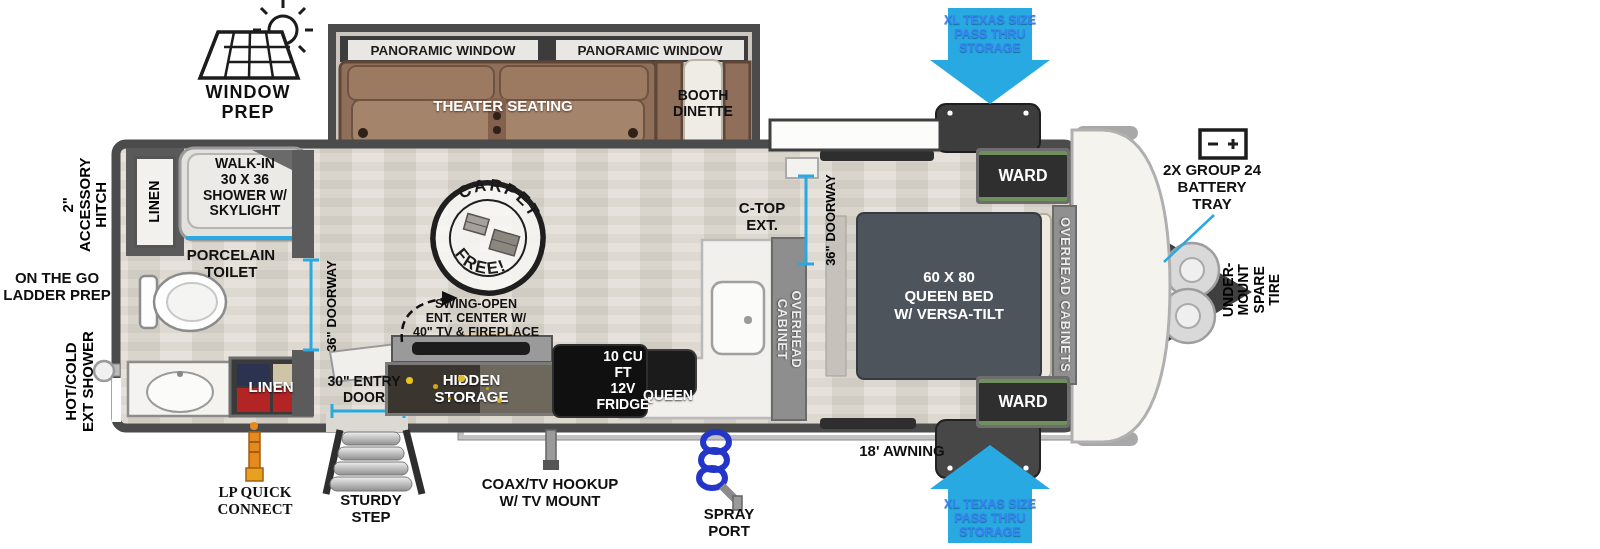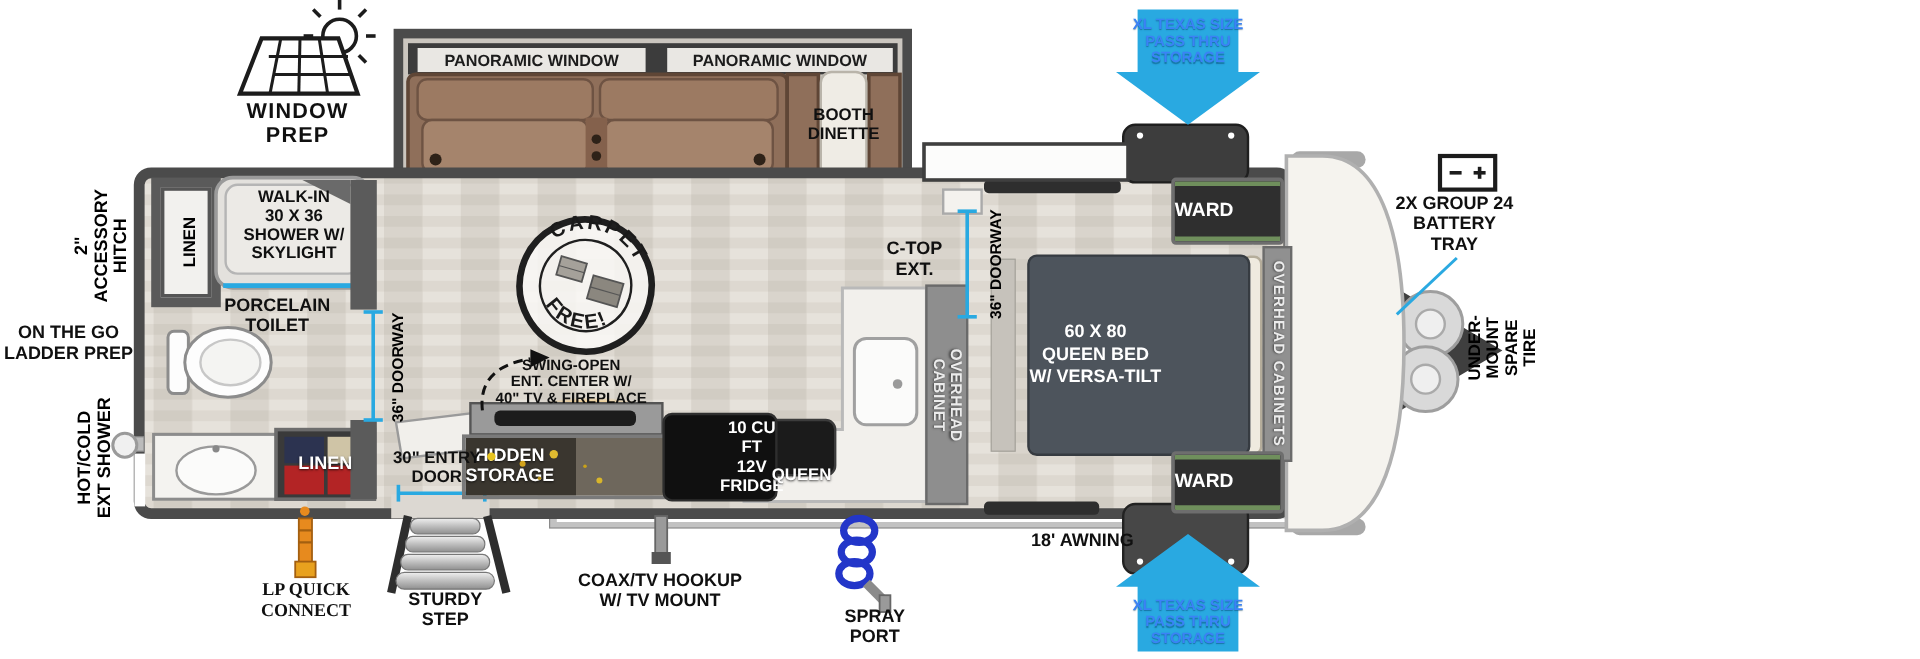--- a/index.html
+++ b/index.html
@@ -7,21 +7,21 @@
          font-family:"Liberation Sans",sans-serif;}
   .abs{position:absolute;}
   .lbl{position:absolute;font-weight:700;color:#101010;text-align:center;
        white-space:pre-line;line-height:1.13;letter-spacing:0;}
   .white{color:#fff;text-shadow:0 1px 2px rgba(0,0,0,.75);}
   .onblue{color:#3b82f6;text-shadow:0 1px 1px rgba(0,60,100,.5);}
   .rotbox{position:absolute;display:flex;align-items:center;justify-content:center;overflow:visible;}
   .ccw{transform:rotate(-90deg);white-space:pre;text-align:center;line-height:1.1;font-weight:700;}
   .cw{transform:rotate(90deg);white-space:pre;text-align:center;line-height:1.1;font-weight:700;}
   .graytxt{color:#ececec;text-shadow:0 1px 2px #3a3a3a;}
-  .box{position:absolute;box-sizing:border-box;display:flex;align-items:center;justify-content:flex-start;}
+  .box{position:absolute;box-sizing:border-box;display:flex;align-items:center;justify-content:center;}
   .dots{position:absolute;width:7px;height:7px;border-radius:50%;background:#e8c41e;
         box-shadow:26px 6px 0 -1px #d4a41c, 52px -2px 0 0 #e0bb30, 78px 8px 0 -2px #c9a118, 40px 18px 0 -2px #b5901a, 90px 20px 0 -1px #d8b52a;}
 </style>
 </head>
 <body>
 
 <div id="stage">
 
   <svg class="abs" style="left:0;top:0;" width="1600" height="549" viewBox="0 0 1600 549">
     <defs>
@@ -255,20 +255,21 @@
   <div class="lbl" style="left:178px;top:82px;width:140px;font-size:18px;letter-spacing:1px;">WINDOW PREP</div>
   <div class="lbl onblue" style="left:933px;top:13px;width:114px;font-size:12.5px;">XL TEXAS SIZE
 PASS THRU
 STORAGE</div>
   <div class="lbl onblue" style="left:933px;top:497px;width:114px;font-size:12.5px;">XL TEXAS SIZE
 PASS THRU
 STORAGE</div>
 
   <div class="lbl" style="left:348px;top:43px;width:190px;font-size:13.5px;color:#1c1c1c;">PANORAMIC WINDOW</div>
   <div class="lbl" style="left:556px;top:43px;width:188px;font-size:13.5px;color:#1c1c1c;">PANORAMIC WINDOW</div>
+  <div class="lbl" style="left:358px;top:98px;width:290px;font-size:15px;color:#fff;text-shadow:0 1px 2px rgba(60,35,20,.8);">THEATER SEATING</div>
   <div class="lbl" style="left:650px;top:88px;width:106px;font-size:14px;">BOOTH
 DINETTE</div>
 
   <div class="rotbox" style="left:30px;top:140px;width:110px;height:130px;">
     <span class="ccw" style="font-size:15px;white-space:pre-line;">2" ACCESSORY
 HITCH</span>
   </div>
   <div class="lbl" style="left:0px;top:270px;width:114px;font-size:15px;">ON THE GO
 LADDER PREP</div>
   <div class="rotbox" style="left:26px;top:322px;width:106px;height:118px;">

